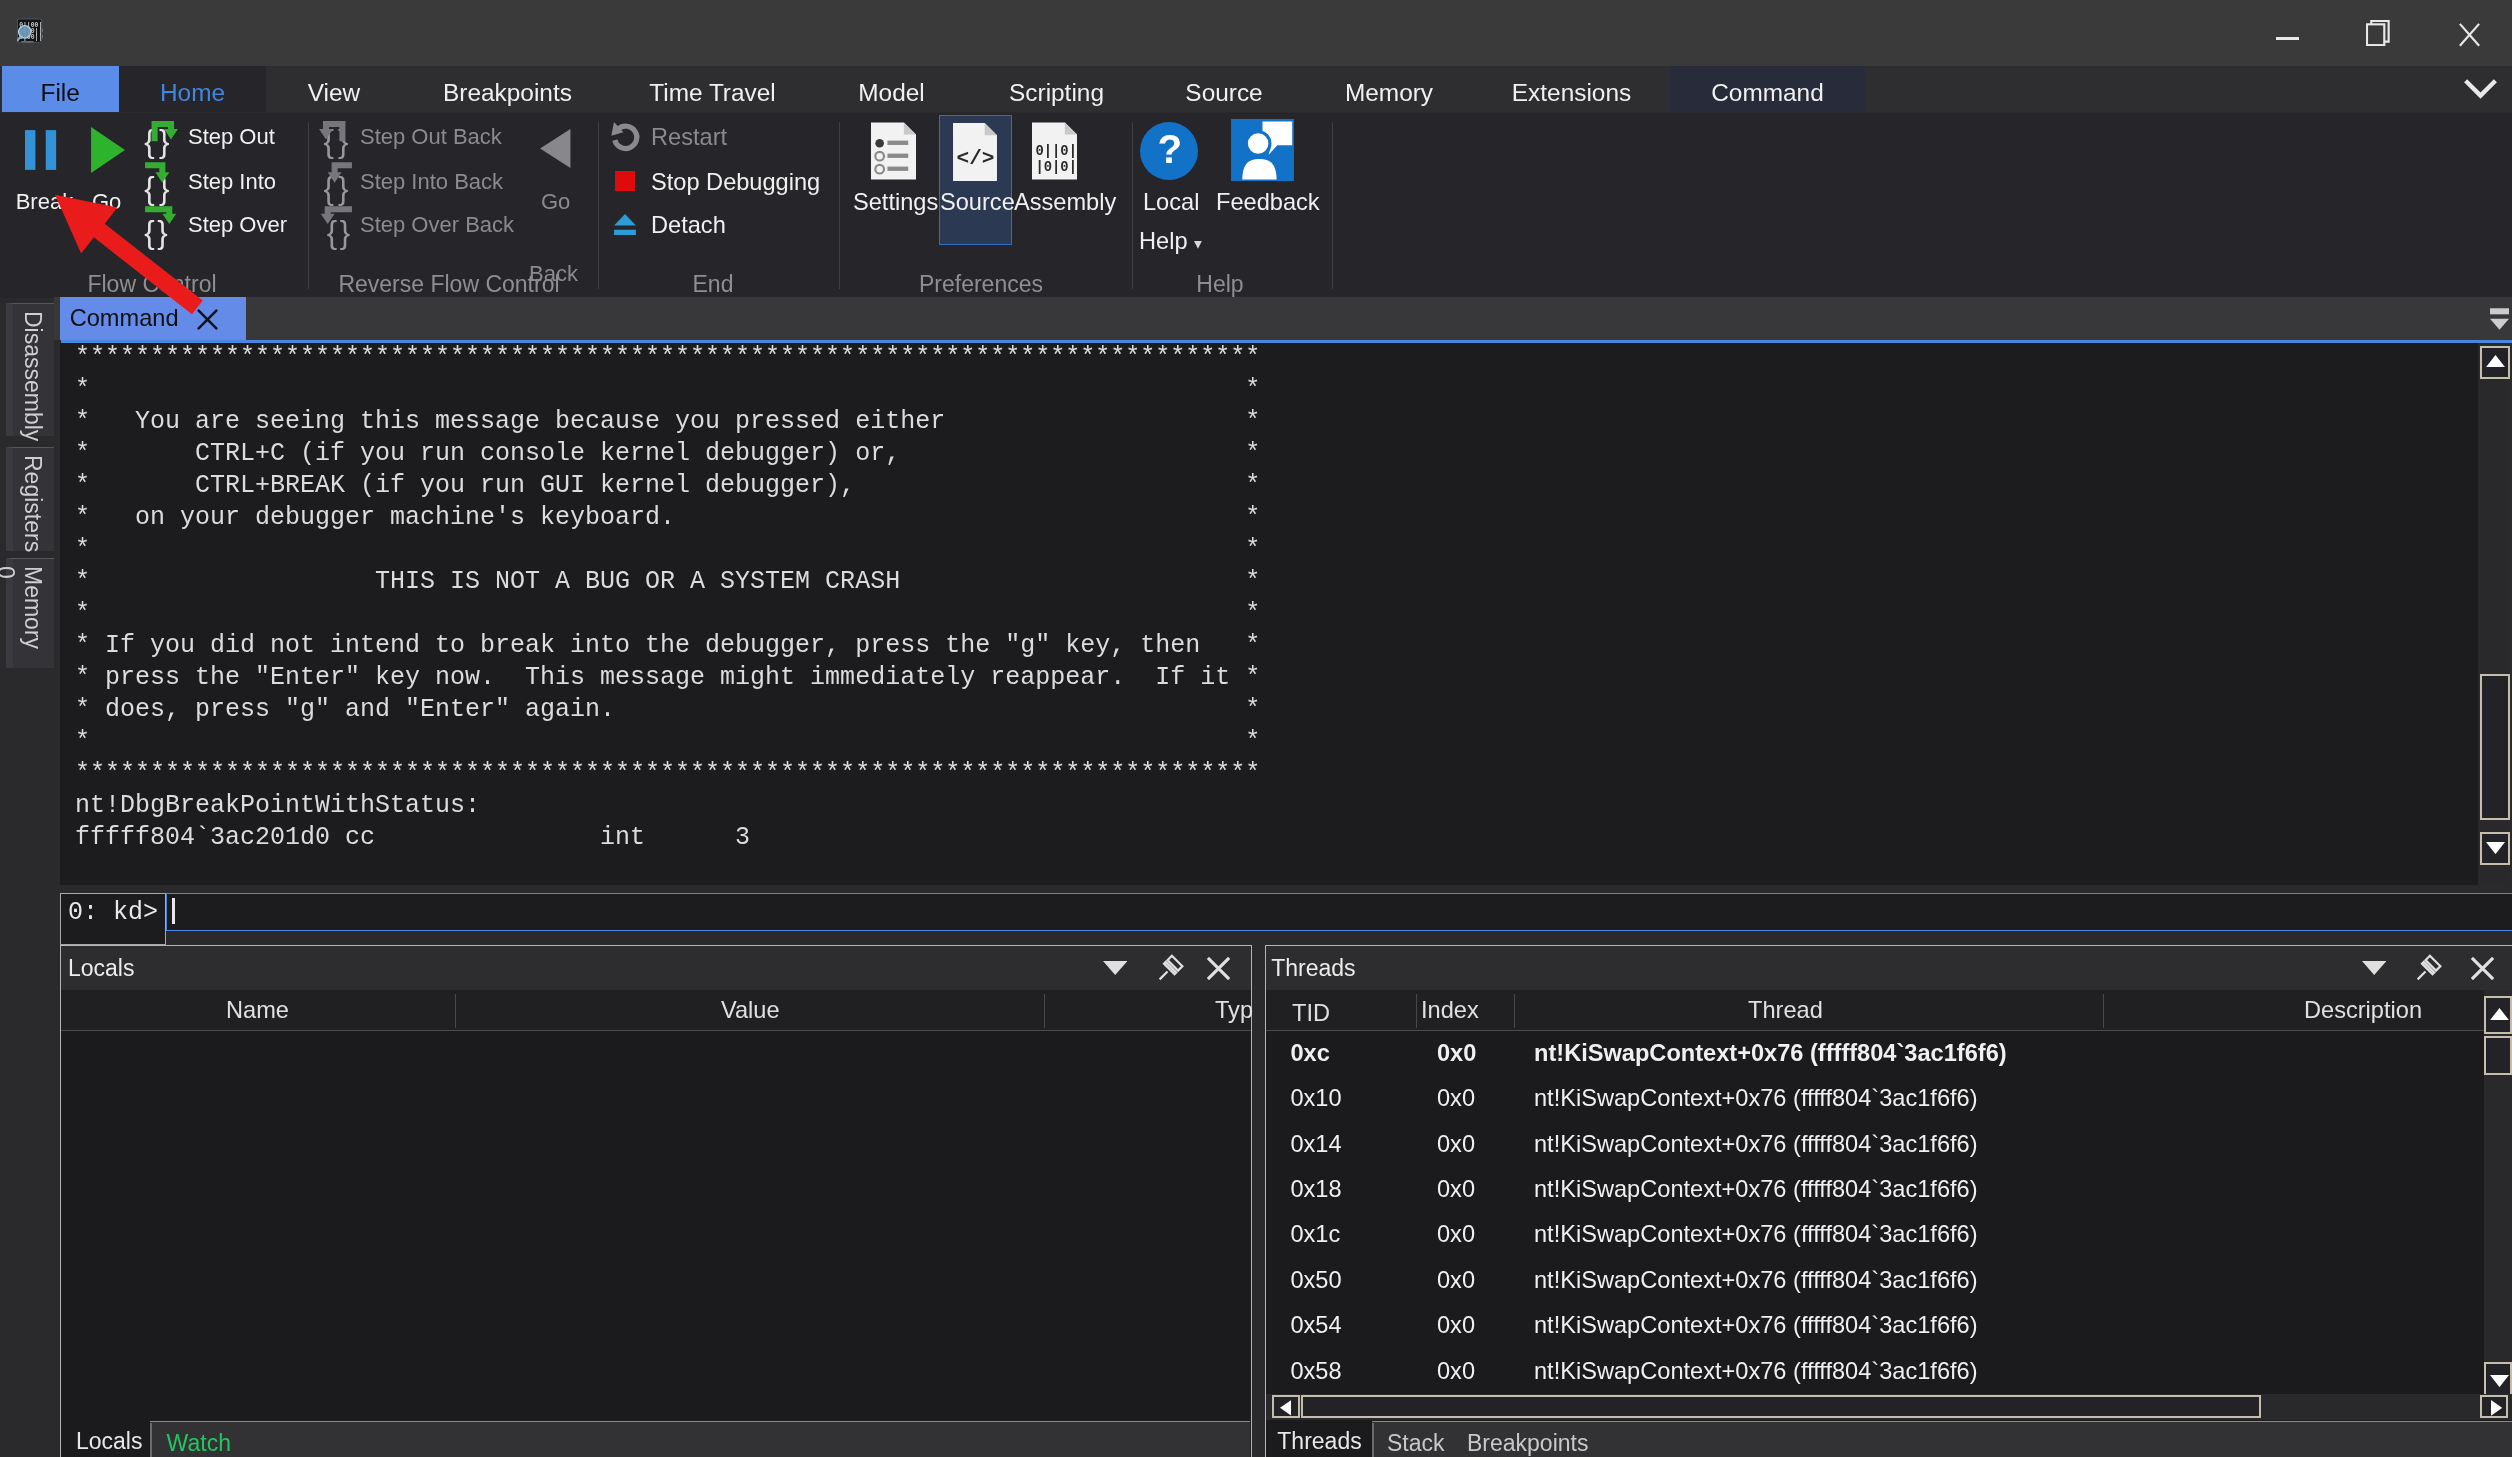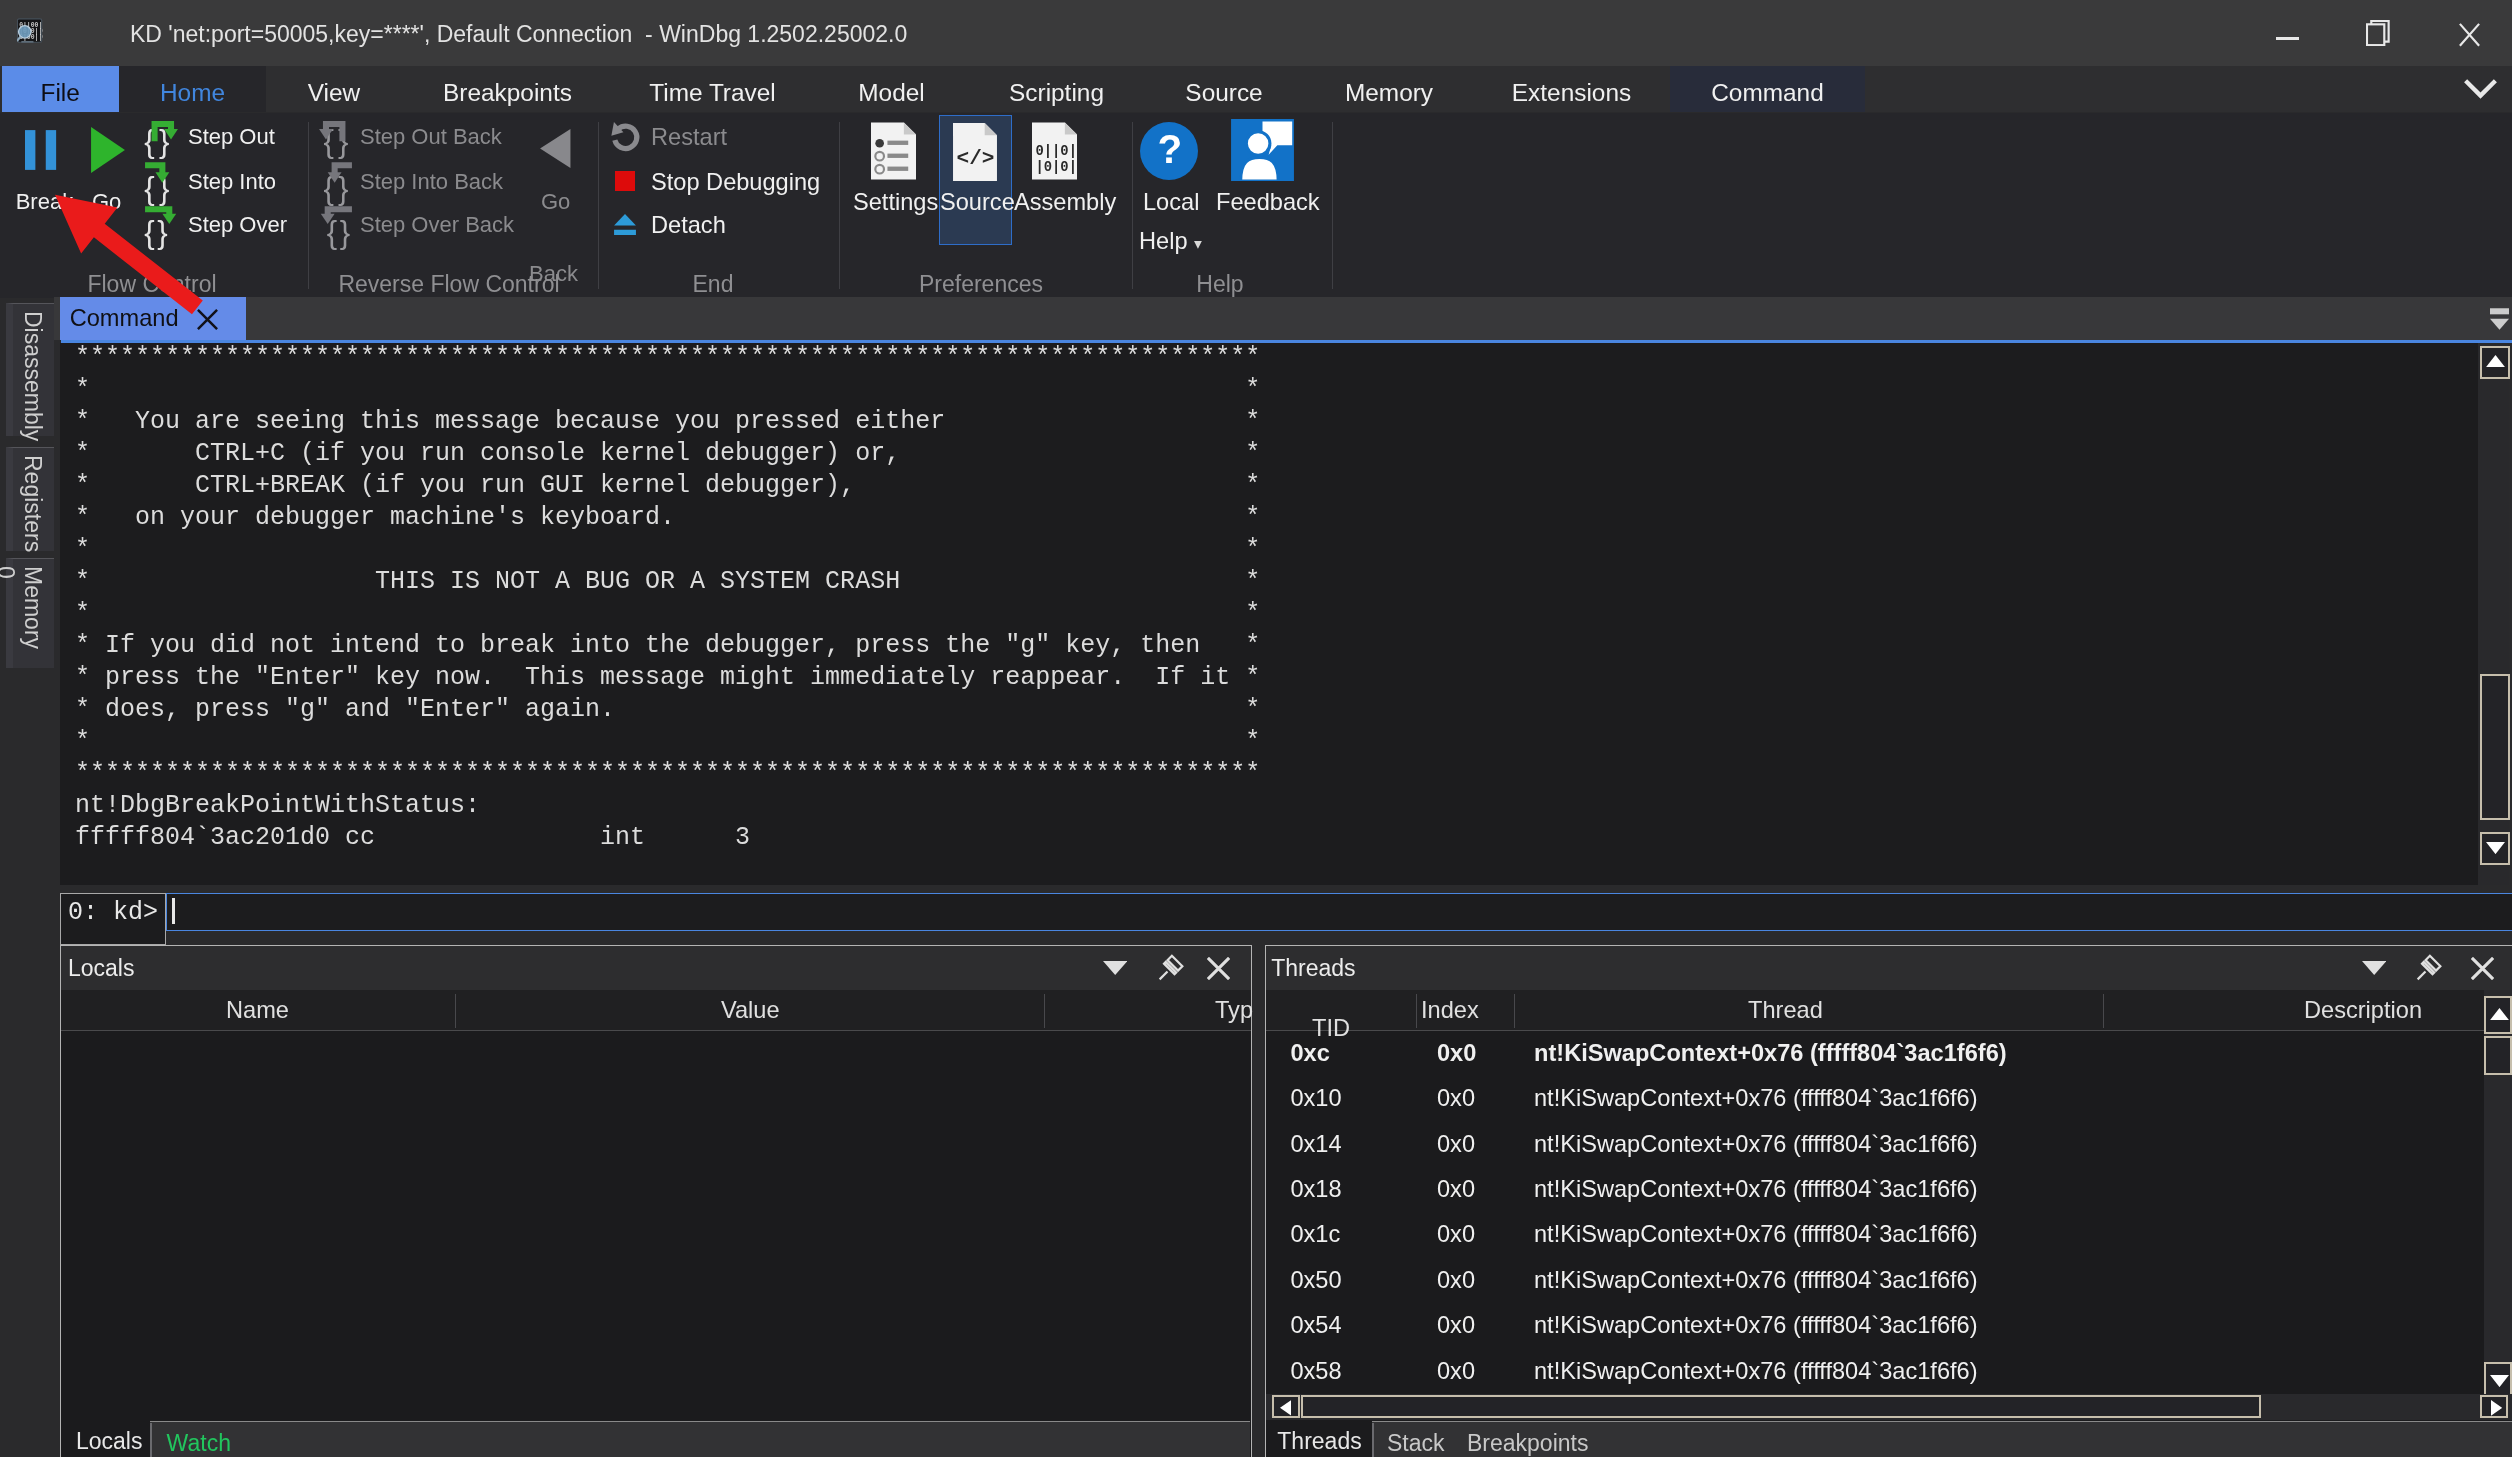--- a/index.html
+++ b/index.html
@@ -58,21 +58,20 @@
       <g fill="#c9c9c9" font-family="Liberation Mono" font-size="7.4" font-weight="bold">
           <text x="2.5" y="10">0||00|||</text>
           <text x="2.5" y="17">|0|0||00</text>
           <text x="2.5" y="24">0|00||0</text>
         </g>
       <circle cx="9" cy="16" r="7.2" fill="#6f9cbe" opacity="0.92"></circle>
       <circle cx="9" cy="16" r="7.2" fill="none" stroke="#b9cede" stroke-width="1.6"></circle>
       <path d="M4 21.5 L0 26.5" stroke="#8fa8ba" stroke-width="2.6"></path>
       <rect x="5" y="26.5" width="14" height="2" fill="#5d6c78"></rect>
     </svg>
-    <div id="title-text">KD 'net:port=50005,key=****', Default Connection&nbsp; - WinDbg 1.2502.25002.0</div>
     <div class="abs" style="left:2276px; top:37px; width:23px; height:2.6px; background:#e8e8e8;"></div>
     <svg class="abs" style="left:2366px; top:20px;" width="23.6" height="26" viewBox="0 0 27 30">
         <g fill="none" stroke="#e8e8e8" stroke-width="2.5">
           <rect x="1" y="5" width="20" height="24"></rect>
           <path d="M6 5 L6 1 L26 1 L26 25 L21 25"></path>
         </g>
       </svg>
     <svg class="abs" style="left:2459px; top:23px;" width="21" height="23.6" viewBox="0 0 24 27">
         <path d="M1 1 L23 26 M23 1 L1 26" stroke="#e8e8e8" stroke-width="2.5"></path>
       </svg>
@@ -312,21 +311,21 @@
             <path d="M17 3 L29 15 L24 20 L12 8 Z"></path>
             <path d="M10 10 L22 22 L20 24 L8 12 Z"></path>
             <path d="M12 21 L3 30"></path>
           </g>
         </svg>
       <svg class="abs" style="left:1205px; top:10.5px;" width="23" height="23" viewBox="0 0 26 26">
           <path d="M1 1 L25 25 M25 1 L1 25" stroke="#e0e0e0" stroke-width="3.5"></path>
         </svg>
     </div>
     <div class="phdr">
-      <span style="position:absolute; left:26px; top:25px;margin-left:20px;">TID</span>
+      <span style="position:absolute; left:26px; top:10px;">TID</span>
       <span style="position:absolute; left:155px; top:7px;">Index</span>
       <span style="position:absolute; left:482px; top:7px;">Thread</span>
       <span style="position:absolute; left:1038px; top:7px;">Description</span>
       <div class="abs" style="left:150px; top:3.5px; width:0.9px; height:34px; background:#48484c;"></div>
       <div class="abs" style="left:248px; top:3.5px; width:0.9px; height:34px; background:#48484c;"></div>
       <div class="abs" style="left:837px; top:3.5px; width:0.9px; height:34px; background:#48484c;"></div>
     </div>
     <div id="trows" class="abs" style="left:0; top:85px; width:1218px; font-size:23.6px; color:#f0f0f0;">
         <div class="abs" style="left:0; top:0px; width:1218px; height:45px; font-weight:bold;">
           <span style="position:absolute; left:24.4px; top:8.7px;">0xc</span>

